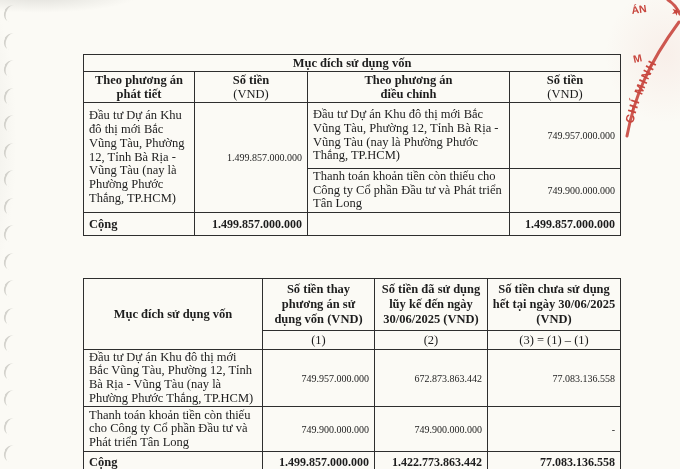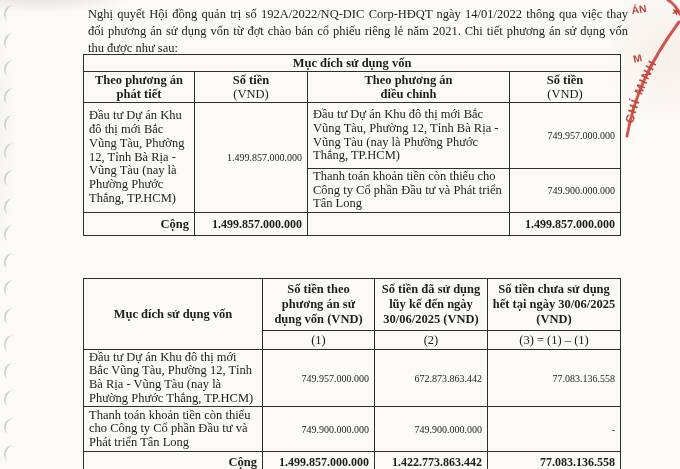--- a/index.html
+++ b/index.html
@@ -47,21 +47,21 @@
   .t1{left:83px;top:54px;width:537px;}
   .t1 .title-row td{height:16px;text-align:center;font-weight:bold;padding:0;line-height:15px;}
   .t1 .head-row td{height:30px;text-align:center;padding:0 2px;line-height:14.5px;}
   .hb{font-weight:bold;}
   .hn{font-weight:normal;}
   .t1 .rowA>td{height:65px;}
   .t1 .rowB>td{height:43px;}
   .purpose{text-align:left;vertical-align:top;line-height:13.8px;padding:2px 4px 0 5px;}
   .num{text-align:right;font-size:10px;white-space:nowrap;padding-right:7px;}
   .total-row td{height:22px;font-weight:bold;}
-  .total-row .lab{text-align:right;}
+  .total-row .lab{text-align:left;}
   .total-row .num{font-size:12px;}
 
   
   .t2{left:83px;top:278px;width:537px;}
   .t2 .head-row td{height:51px;line-height:15px;font-weight:bold;text-align:center;padding:0 4px;}
   .t2 .subhead td{height:18px;text-align:center;padding:0;font-weight:normal;}
   .t2 .row1>td{height:56px;}
   .t2 .row2>td{height:44px;}
   .t2 .purpose{line-height:13.6px;}
   .t2 .total-row td{height:20px;border-bottom-width:3px;}
@@ -89,21 +89,20 @@
       <div class="bmark" style="top: 252.5px;"></div>
       <div class="bmark" style="top: 280px;"></div>
       <div class="bmark" style="top: 307.5px;"></div>
       <div class="bmark" style="top: 335px;"></div>
       <div class="bmark" style="top: 362.5px;"></div>
       <div class="bmark" style="top: 390px;"></div>
       <div class="bmark" style="top: 417.5px;"></div>
       <div class="bmark" style="top: 445px;"></div>
     </div>
 
-  <p class="para" id="p1">Nghị quyết Hội đồng quản trị số 192A/2022/NQ-DIC Corp-HĐQT ngày 14/01/2022 thông qua việc thay đổi phương án sử dụng vốn từ đợt chào bán cổ phiếu riêng lẻ năm 2021. Chi tiết phương án sử dụng vốn thu được như sau:</p>
 
   <table class="tbl t1">
     <colgroup>
       <col style="width:111px">
         <col style="width:113px">
         <col style="width:202px">
         <col style="width:111px">
     </colgroup>
     <tbody>
       <tr class="title-row">
@@ -150,21 +149,21 @@
   <table class="tbl t2">
     <colgroup>
       <col style="width:179px">
         <col style="width:112px">
         <col style="width:113px">
         <col style="width:133px">
     </colgroup>
     <tbody>
       <tr class="head-row">
         <td rowspan="2">Mục đích sử dụng vốn</td>
-        <td>Số tiền theo phương án sử dụng vốn (VND)</td>
+        <td>Số tiền thay phương án sử dụng vốn (VND)</td>
         <td>Số tiền đã sử dụng lũy kế đến ngày 30/06/2025 (VND)</td>
         <td>Số tiền chưa sử dụng hết tại ngày 30/06/2025 (VND)</td>
       </tr>
       <tr class="subhead">
         <td>(1)</td>
         <td>(2)</td>
         <td>(3) = (1) – (1)</td>
       </tr>
       <tr class="row1">
         <td class="purpose">Đầu tư Dự án Khu đô thị mới Bắc Vũng Tàu, Phường 12, Tỉnh Bà Rịa - Vũng Tàu (nay là Phường Phước Thắng, TP.HCM)</td>

